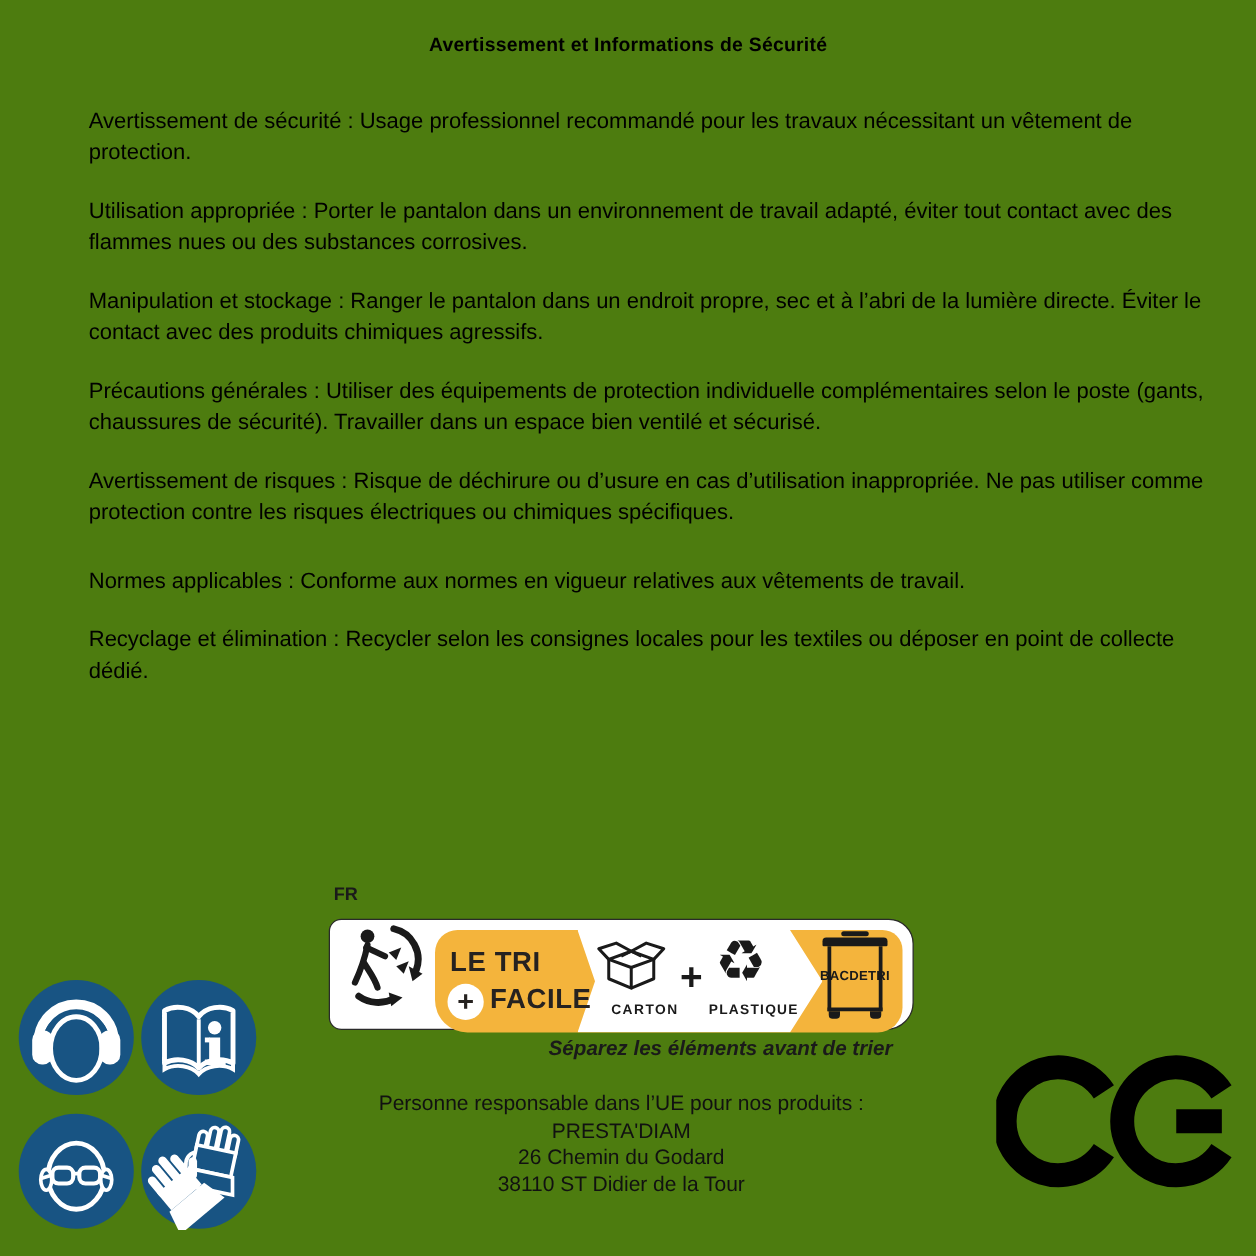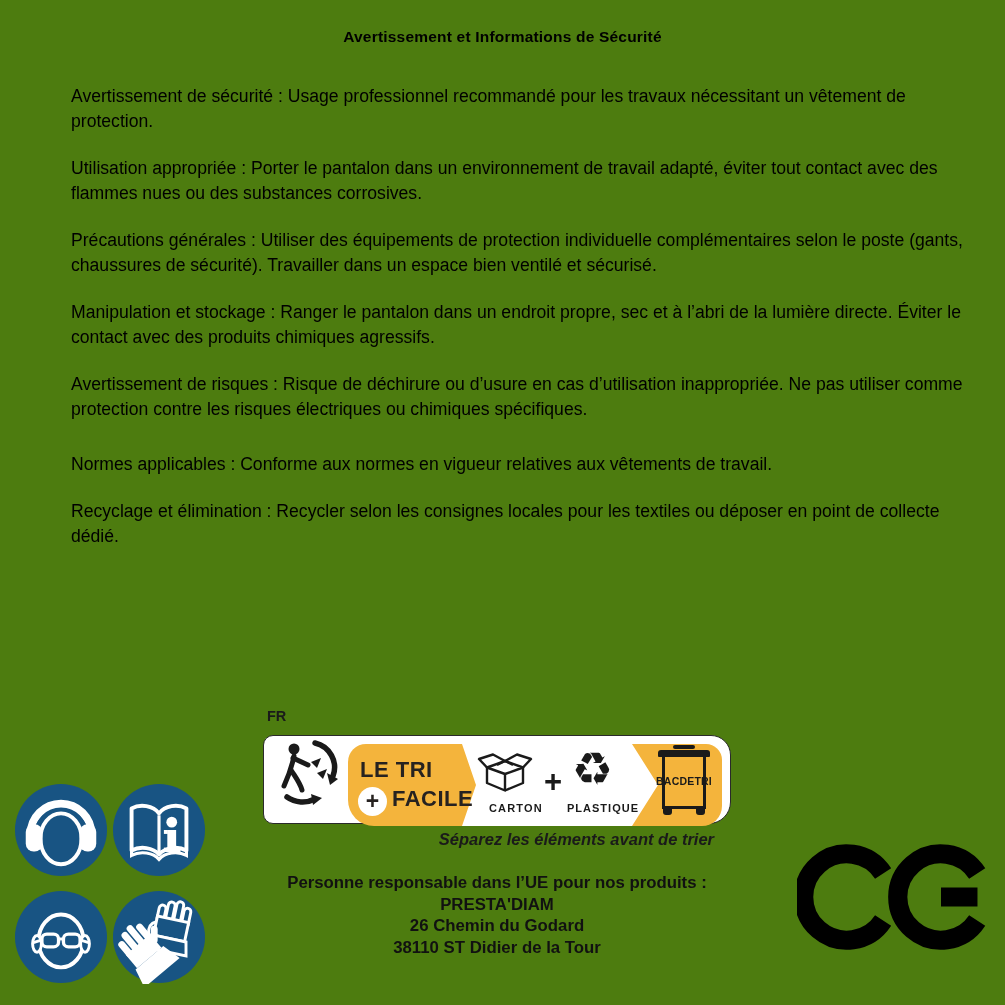--- a/index.html
+++ b/index.html
@@ -54,37 +54,37 @@
   .bin-lid{width:52px;height:7px;background:var(--ink-black);border-radius:3px 3px 1px 1px;margin-top:1px;}
   .bin-body{margin:0 4px;height:52px;border:3.5px solid var(--ink-black);border-top:none;
     display:flex;flex-direction:row;align-items:center;justify-content:center;
     font-size:10.5px;line-height:11px;font-weight:800;color:var(--ink-black);letter-spacing:.2px;}
   .bin-wheels{display:flex;justify-content:space-between;padding:0 5px;margin-top:0px;}
   .bin-wheels span{width:9px;height:6px;background:var(--ink-black);border-radius:0 0 3px 3px;}
   .tagline{position:absolute;right:16px;top:94px;font-size:16.5px;font-style:italic;font-weight:bold;color:var(--ink-black);}
 
   
   .resp-block{position:absolute;left:247px;top:872px;width:500px;text-align:center;
-    font-size:16.8px;font-weight:bold;line-height:21.7px;color:#111;}
+    font-size:16.8px;font-weight:normal;line-height:21.7px;color:#111;}
 
   
   .ce-mark{position:absolute;left:797px;top:843px;}
 </style>
 </head>
 <body>
 
 <div class="page">
 
   <div class="doc-title">Avertissement et Informations de Sécurité</div>
 
   <div class="doc-text">
     <p>Avertissement de sécurité : Usage professionnel recommandé pour les travaux nécessitant un vêtement de protection.</p>
     <p>Utilisation appropriée : Porter le pantalon dans un environnement de travail adapté, éviter tout contact avec des flammes nues ou des substances corrosives.</p>
+    <p>Manipulation et stockage : Ranger le pantalon dans un endroit propre, sec et à l’abri de la lumière directe. Éviter le contact avec des produits chimiques agressifs.</p>
     <p>Précautions générales : Utiliser des équipements de protection individuelle complémentaires selon le poste (gants, chaussures de sécurité). Travailler dans un espace bien ventilé et sécurisé.</p>
-    <p>Manipulation et stockage : Ranger le pantalon dans un endroit propre, sec et à l’abri de la lumière directe. Éviter le contact avec des produits chimiques agressifs.</p>
     <p>Avertissement de risques : Risque de déchirure ou d’usure en cas d’utilisation inappropriée. Ne pas utiliser comme protection contre les risques électriques ou chimiques spécifiques.</p>
     <p class="gap-before">Normes applicables : Conforme aux normes en vigueur relatives aux vêtements de travail.</p>
     <p>Recyclage et élimination : Recycler selon les consignes locales pour les textiles ou déposer en point de collecte dédié.</p>
   </div>
 
   <div class="picto-grid">
     <svg width="94" height="94" viewBox="0 0 96 96">
       <circle class="fb" cx="48" cy="48" r="47"></circle>
       <path class="sw" d="M17,52 A31,31 0 0 1 79,52" stroke-width="8"></path>
       <path d="M22,54 A26,26 0 0 1 74,54" fill="none" stroke="#185483" stroke-width="4" style="stroke:var(--pictogram-blue)"></path>

